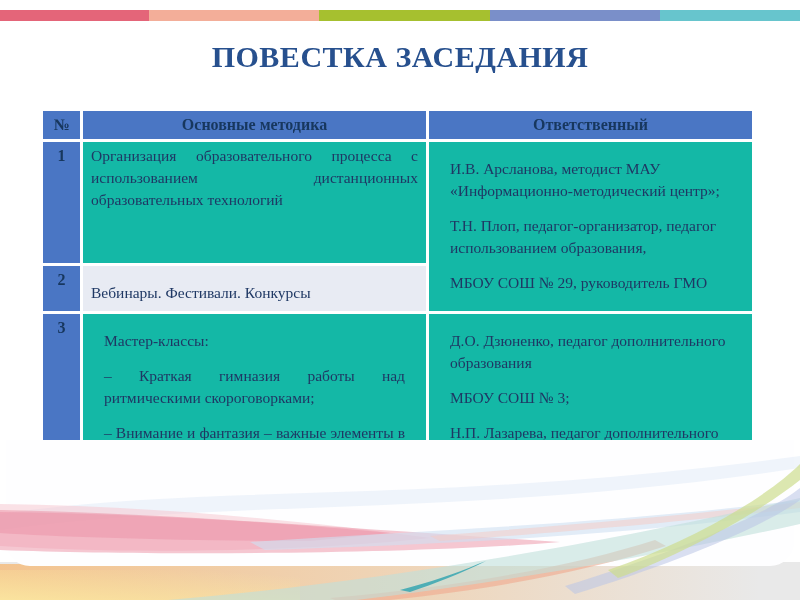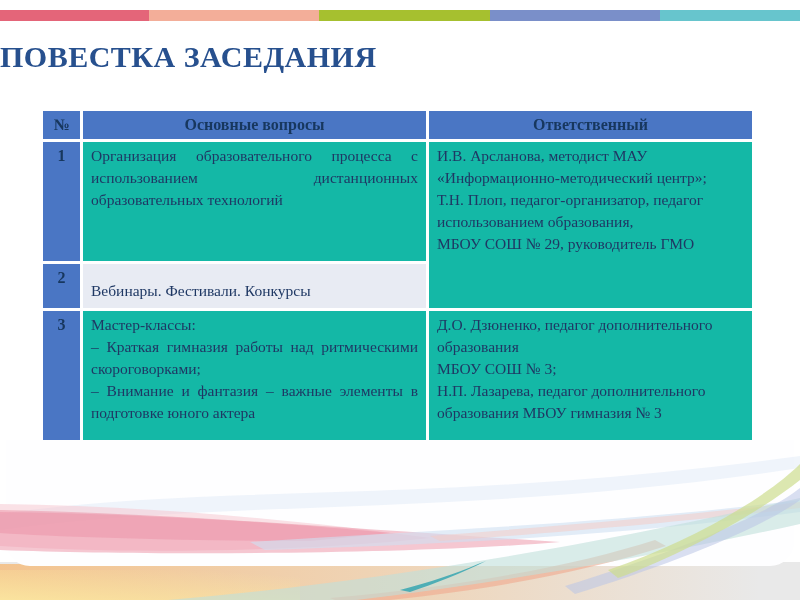--- a/index.html
+++ b/index.html
@@ -9,20 +9,21 @@
     font-family:"Liberation Serif","DejaVu Serif",serif;
   }
   .page{position:absolute;inset:0;width:800px;height:600px;overflow:hidden;}
 
   
   .top-stripe{position:absolute;top:10px;left:0;width:800px;height:11px;display:block;}
 
   
   .slide-title{
     position:absolute;top:40px;left:0;width:800px;
+    text-align:center;
     font-size:30px;font-weight:bold;color:#27508e;
     letter-spacing:0.5px;
   }
 
   
   table.agenda{
     position:absolute;left:40px;top:108px;
     width:712px;table-layout:fixed;
     border-collapse:collapse;
     font-size:15.5px;line-height:1.42;color:#1f3864;
@@ -46,21 +47,21 @@
     padding-top:3px;font-size:16px;
   }
   td.topic,td.resp{padding:3px 8px 4px 8px;}
   .band-dark{background:#14b8a6;}
   .band-light{background:#e8ebf3;}
   tr.r1 td{height:112px;}
   tr.r2 td{height:28px;}
   tr.r3 td{height:182px;}
   td.v-mid{vertical-align:middle;padding-top:16px;padding-bottom:0;}
   .justify{text-align:justify;text-align-last:left;}
-  table.agenda p{margin:0;font-family:Liberation Serif, serif;}
+  table.agenda p{margin:13px;font-family:Liberation Serif, serif;}
   p.gap-top{margin-top:27px;}
 
   
   .footer-decor{position:absolute;left:0;bottom:0;width:800px;height:160px;display:block;}
 </style>
 </head>
 <body>
 
 <div class="page">
 
@@ -76,21 +77,21 @@
 
   <table class="agenda">
     <colgroup>
       <col class="c-num">
         <col class="c-topic">
         <col class="c-resp">
     </colgroup>
     <thead>
       <tr>
         <th>№</th>
-        <th>Основные вопросы</th>
+        <th>Основные методика</th>
         <th>Ответственный</th>
       </tr>
     </thead>
     <tbody>
       <tr class="r1">
         <td class="num">1</td>
         <td class="topic band-dark justify">Организация образовательного процесса с использованием дистанционных образовательных технологий</td>
         <td class="resp band-dark" rowspan="2">
           <p>И.В. Арсланова, методист МАУ «Информационно-методический центр»;</p>
           <p>Т.Н. Плоп, педагог-организатор, педагог использованием образования,</p>

